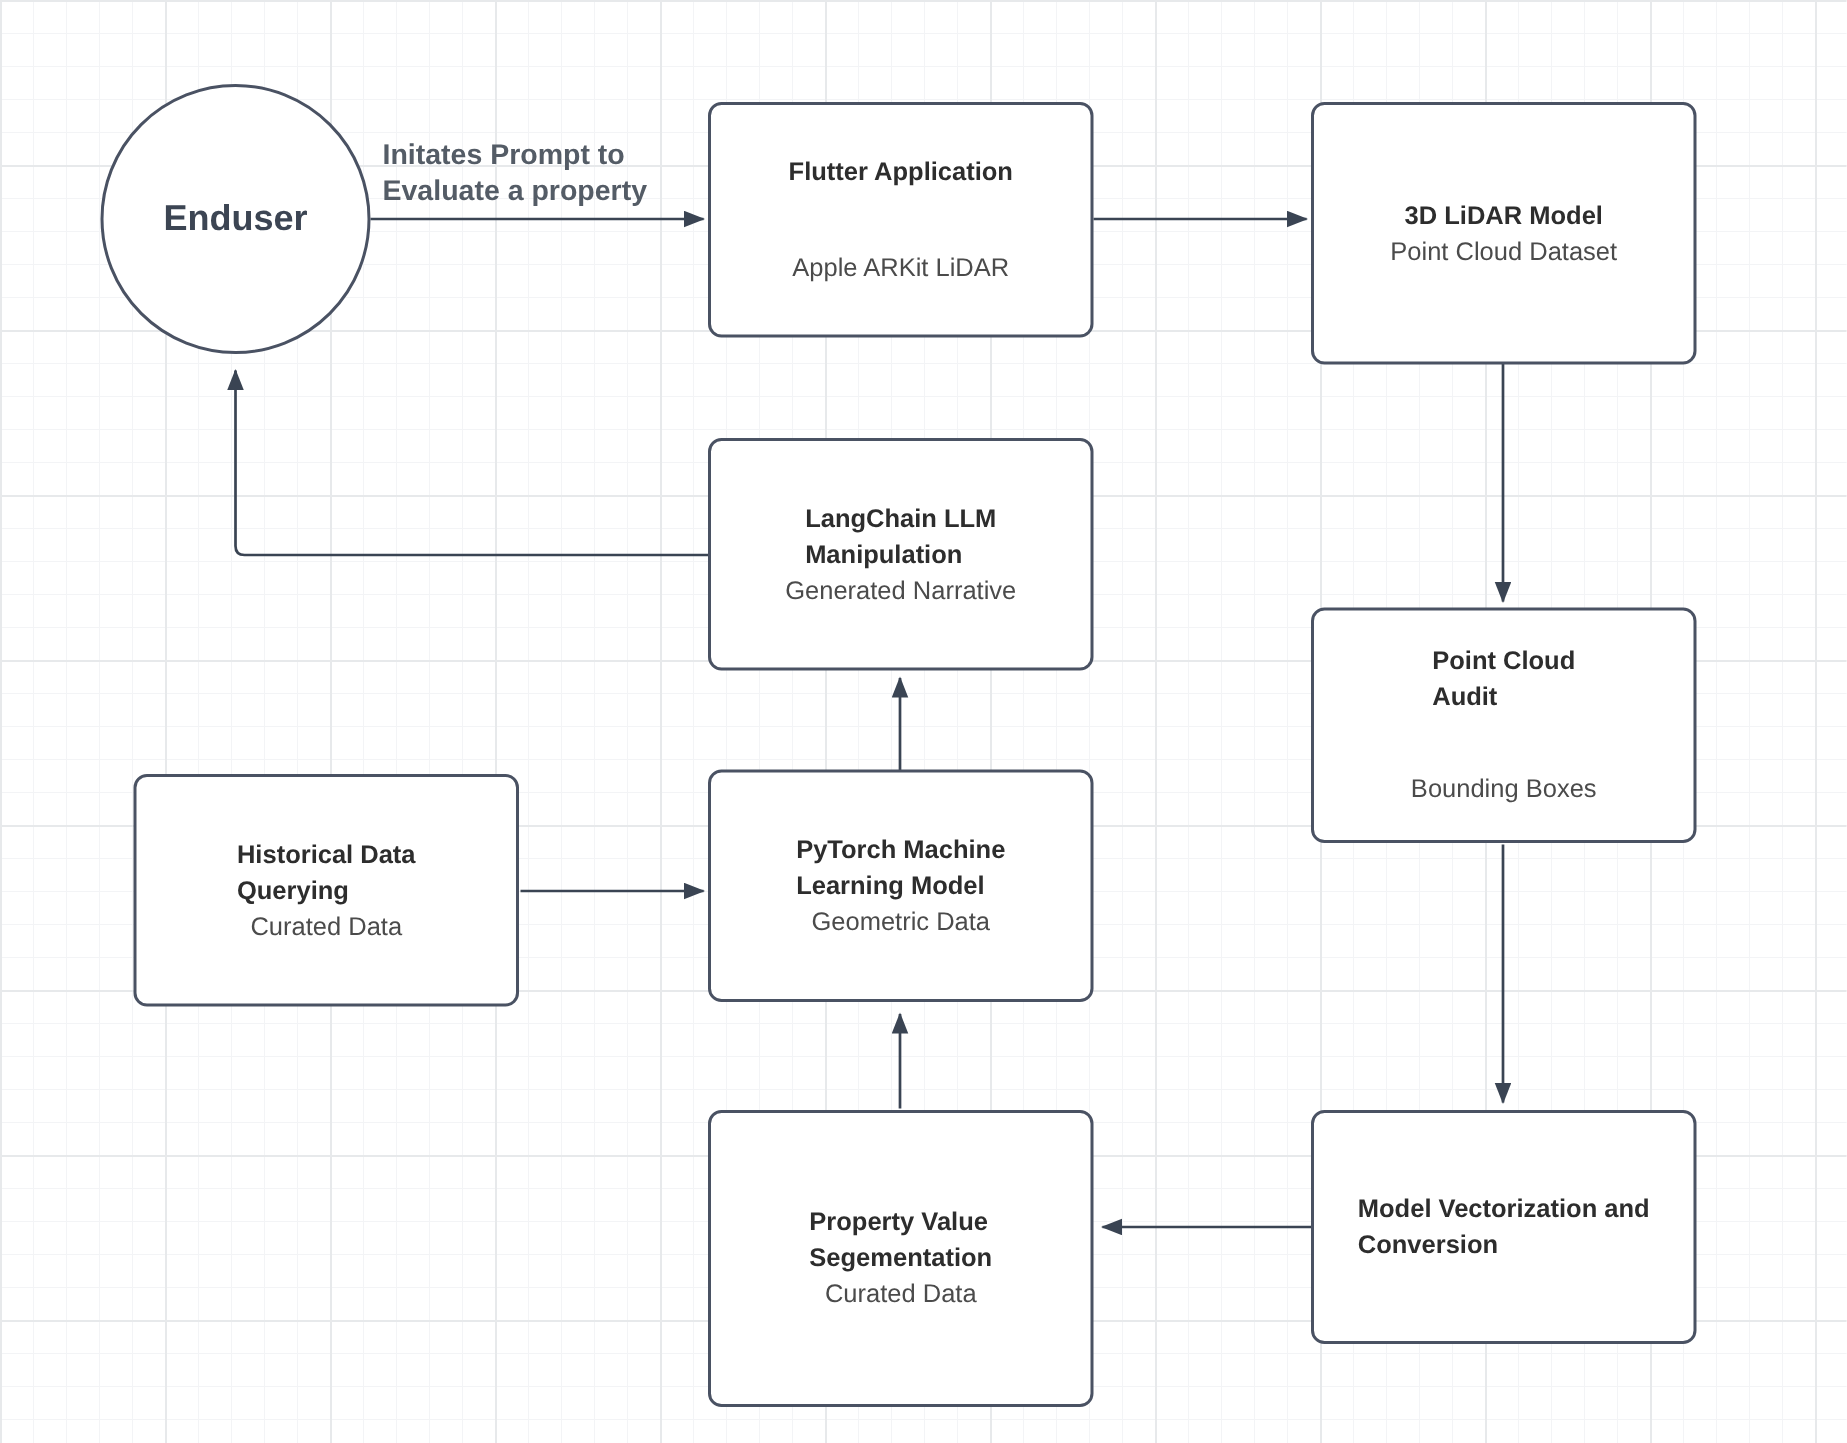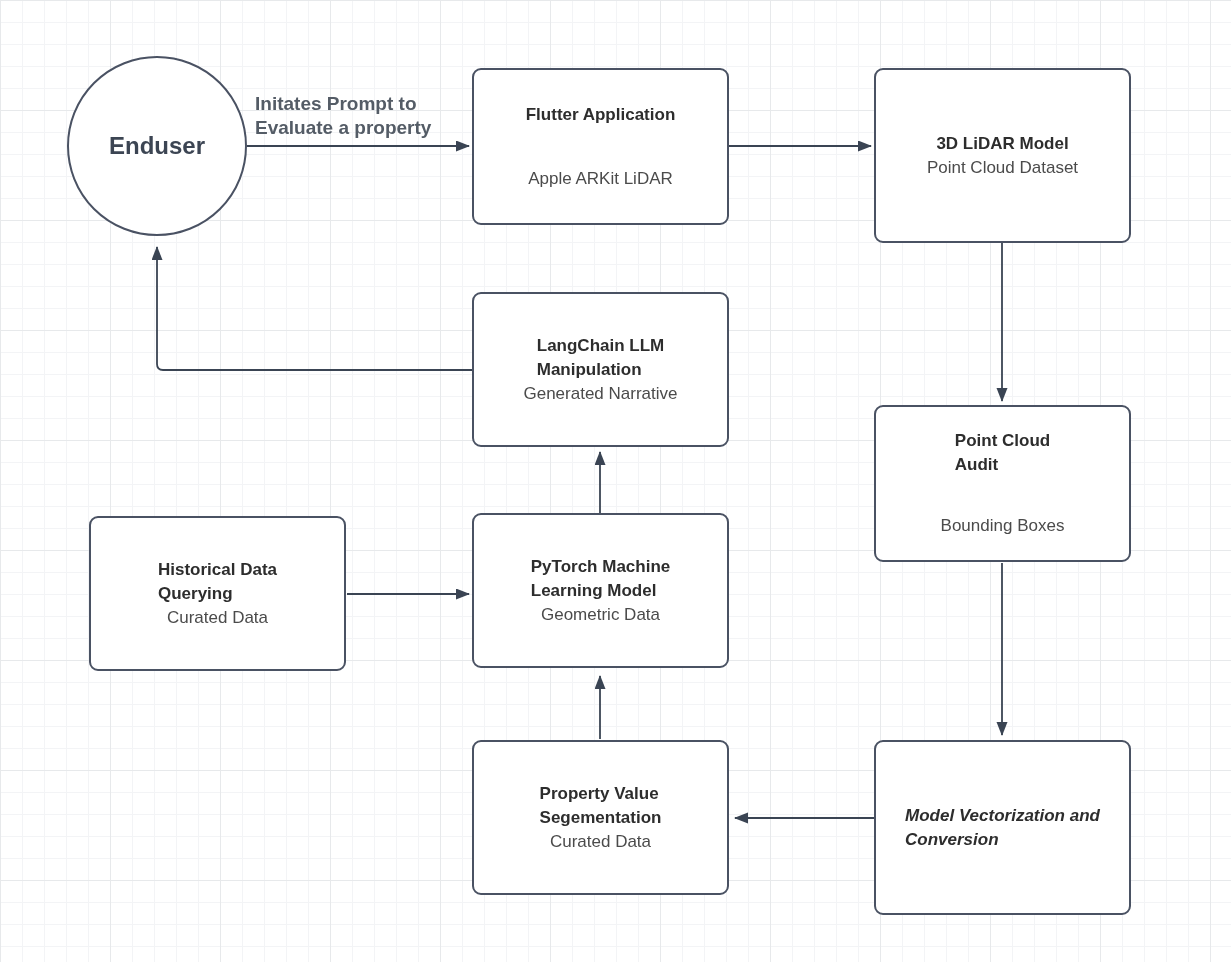--- a/index.html
+++ b/index.html
@@ -78,22 +78,22 @@
     white-space: pre-line;
   }
 
   
   .b-flutter    { left: 472px; top: 68px;  height: 157px; gap: 40px; }
   .b-lidar      { left: 874px; top: 68px;  height: 175px; }
   .b-langchain  { left: 472px; top: 292px; height: 155px; }
   .b-audit      { left: 874px; top: 405px; height: 157px; gap: 37px; }
   .b-historical { left: 89px;  top: 516px; height: 155px; }
   .b-pytorch    { left: 472px; top: 493px; height: 155px; margin-top: 20px; }
-  .b-property   { left: 472px; top: 740px; height: 155px; }
-  .b-vector     { left: 874px; top: 740px; height: 175px; font-style: italic; }
+  .b-property   { left: 472px; top: 740px; height: 198px; }
+  .b-vector     { left: 874px; top: 740px; height: 156px; }
 </style>
 </head>
 <body>
 
 <div class="canvas">
 
   <svg class="edges" xmlns="http://www.w3.org/2000/svg">
     <defs>
       <marker id="arrow" markerUnits="userSpaceOnUse" markerWidth="15" markerHeight="12" refX="13" refY="5.5" orient="auto">
         <path d="M0 0 L14 5.5 L0 11 Z" fill="#3a4453"></path>

